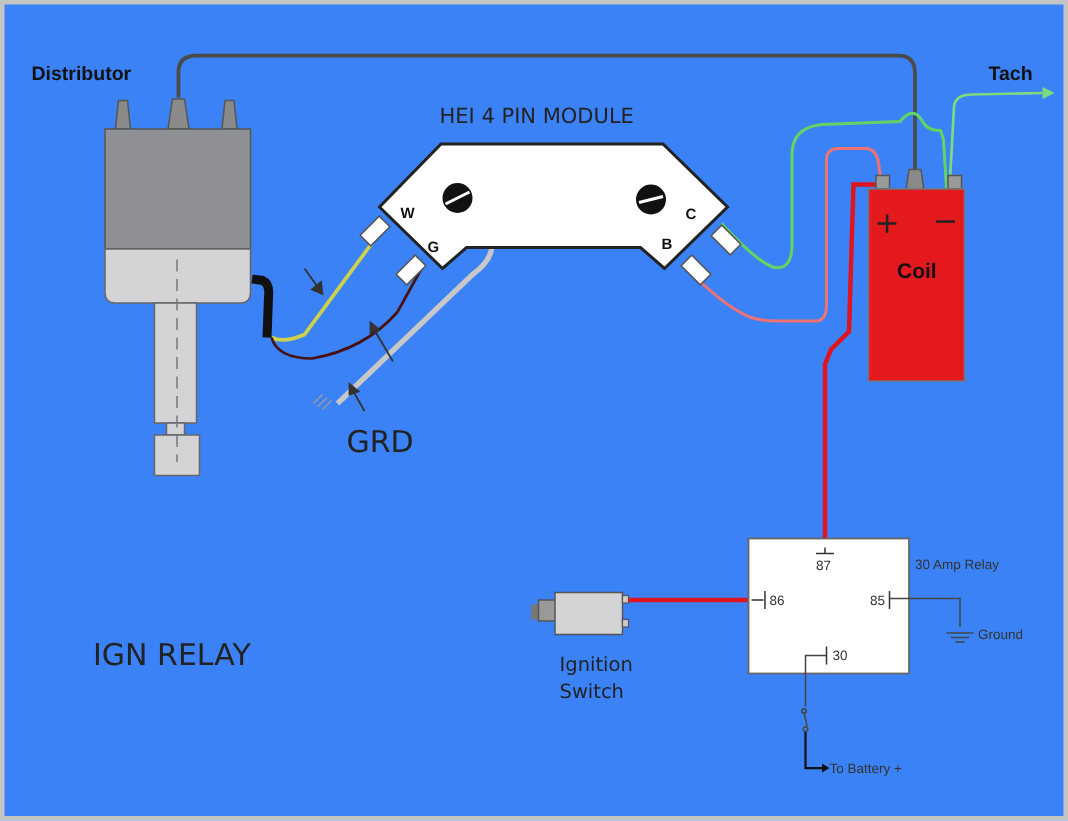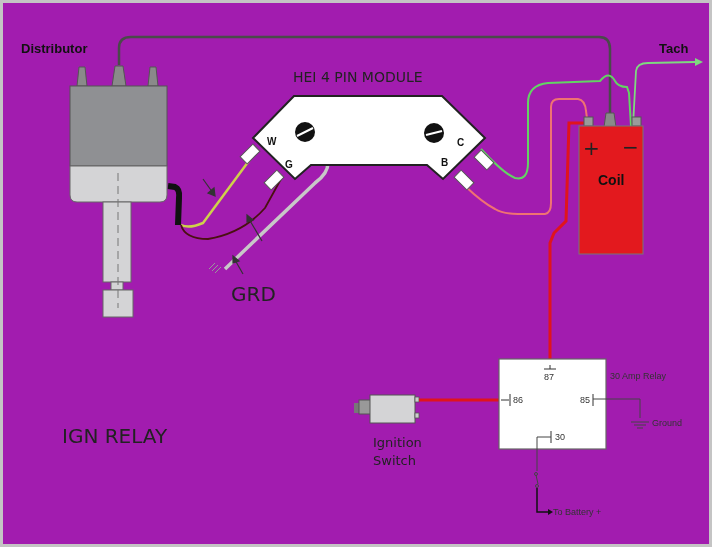--- a/index.html
+++ b/index.html
@@ -1,19 +1,19 @@
 <!DOCTYPE html>
 <html><head>
 <meta charset="utf-8">
 <style>
   html, body { margin: 0; padding: 0; background: #ffffff; }
   #stage {
     position: relative;
     width: 712px; height: 547px;
-    background: #a21caf;
+    background: #3b82f6;
     box-sizing: border-box;
     border: 3px solid #c4c4c4;
     overflow: hidden;
     font-family: "Liberation Sans", sans-serif;
   }
   svg { position: absolute; left: 0; top: 0; }
   .lbl-bold { font-family: "Liberation Sans", sans-serif; font-weight: bold; fill: #111; }
   .lbl-plain { font-family: "DejaVu Sans", sans-serif; fill: #222; }
   .lbl-small { font-family: "Liberation Sans", sans-serif; fill: #333; }
 </style>

